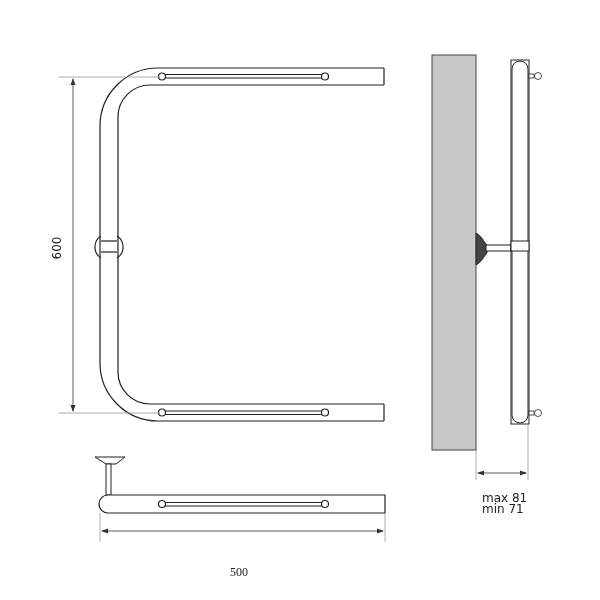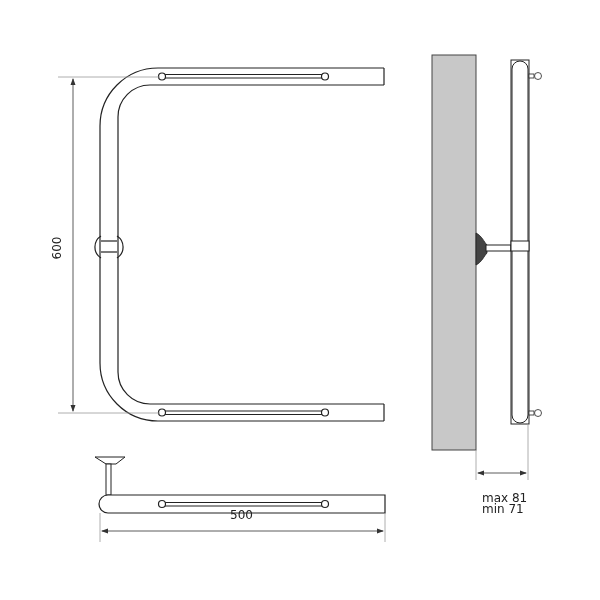--- a/index.html
+++ b/index.html
@@ -3,21 +3,21 @@
   <meta charset="utf-8">
   <style>
     html, body { margin: 0; padding: 0; background: #ffffff; }
     body { width: 600px; height: 600px; position: relative; overflow: hidden; font-family: "DejaVu Sans", sans-serif; }
     svg { position: absolute; left: 0; top: 0; }
     .line { fill: none; stroke: #222; stroke-width: 1.2; }
     .thin { fill: none; stroke: #999; stroke-width: 0.8; }
     .dim { fill: none; stroke: #333; stroke-width: 0.8; }
     .lbl { position: absolute; font-size: 12px; color: #222; line-height: 1; white-space: nowrap; }
     .lbl-600 { left: 46px; top: 242px; transform: rotate(-90deg); transform-origin: center; }
-    .lbl-500 { left: 230px; top: 509px; }
+    .lbl-500 { left: 230px; top: 566px; font-family: Liberation Serif, serif; }
     .lbl-max { left: 482px; top: 492px; }
     .lbl-min { left: 482px; top: 503px; }
   </style>
 </head>
 <body>
 
 <svg width="600" height="600" viewBox="0 0 600 600">
 
   <g>
 

